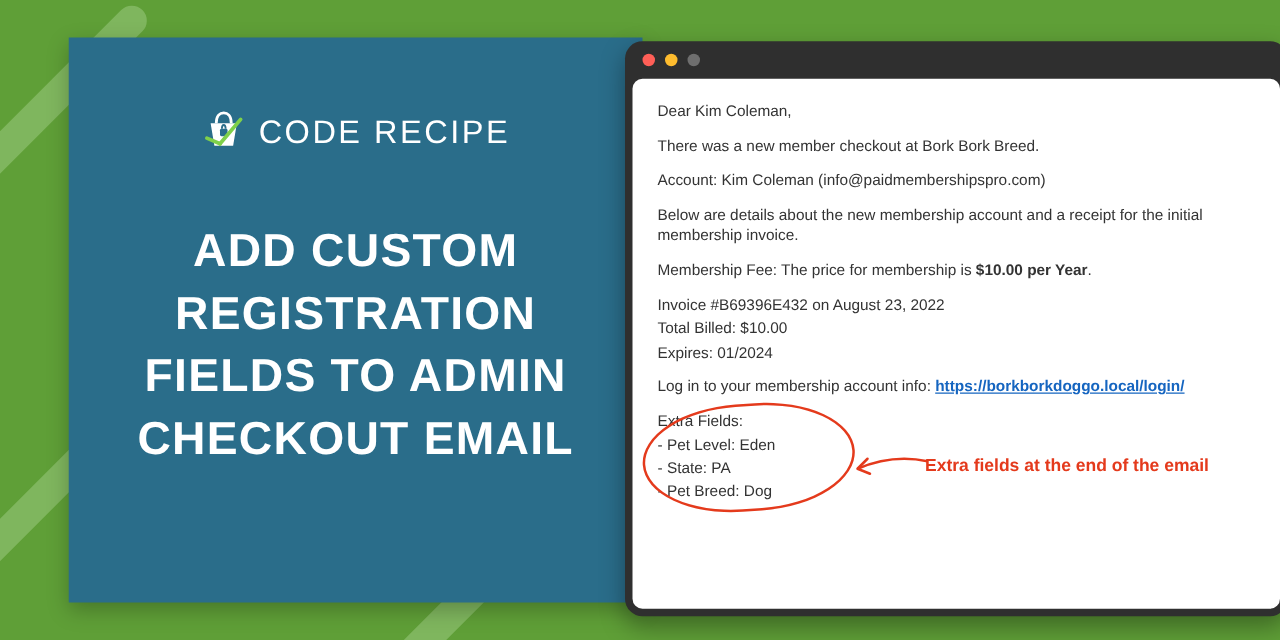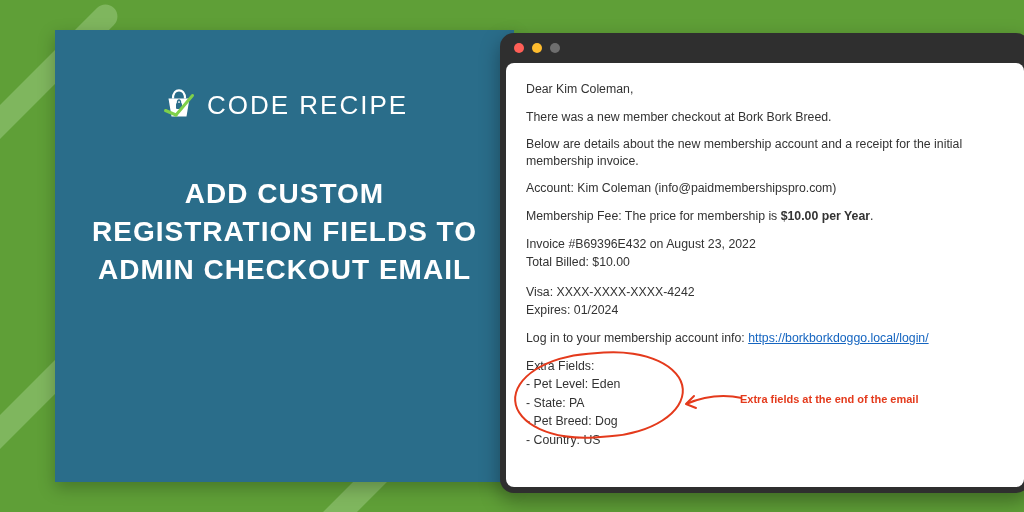--- a/index.html
+++ b/index.html
@@ -43,21 +43,21 @@
   .logo-row svg { width: 36px; height: 36px; }
   .brand {
     color: #fff;
     font-size: 26px;
     letter-spacing: 2px;
     font-weight: 500;
   }
   .headline {
     color: #fff;
     text-align: center;
-    font-size: 28px;
+    font-size: 37px;
     font-weight: 800;
     letter-spacing: 1px;
     line-height: 1.35;
   }
 
   .browser {
     position: absolute;
     left: 500px;
     top: 33px;
     width: 530px;
@@ -84,42 +84,42 @@
     border-radius: 8px;
     height: calc(100% - 36px);
     padding: 18px 16px 18px 20px;
     font-size: 12.3px;
     color: #333;
     line-height: 1.35;
     position: relative;
   }
   .page p { margin-bottom: 11px; }
   .tight p { margin-bottom: 2px; }
-  .page a { color: #1565c0; text-decoration: underline; }
+  .page a { color: #1565c0; text-decoration: underline; font-weight: bold; }
   .extra-block { position: relative; margin-top: 10px; }
   .extra-block p { margin-bottom: 2px; }
 
   .callout-ring {
     position: absolute;
     left: -12px;
     top: -6px;
     width: 170px;
     height: 86px;
     border: 2px solid #e43a1c;
     border-radius: 50% / 55%;
     transform: rotate(-4deg);
     pointer-events: none;
   }
   .callout-label {
     position: absolute;
     left: 214px;
     top: 34px;
     color: #e43a1c;
     font-weight: 700;
-    font-size: 11px;
+    font-size: 14px;
     white-space: nowrap;
   }
   .arrow {
     position: absolute;
     left: 150px;
     top: 26px;
     width: 70px;
     height: 30px;
     pointer-events: none;
   }
@@ -151,43 +151,41 @@
 
 <div class="browser">
   <div class="titlebar">
     <span class="dot r"></span>
     <span class="dot y"></span>
     <span class="dot g"></span>
   </div>
   <div class="page">
     <p>Dear Kim Coleman,</p>
     <p>There was a new member checkout at Bork Bork Breed.</p>
+    <p>Account: Kim Coleman (info@paidmembershipspro.com)</p>
     <p>Below are details about the new membership account and a receipt for the initial membership invoice.</p>
-    <p>Account: Kim Coleman (info@paidmembershipspro.com)</p>
     <p>
       <span>Membership Fee: The price for membership is </span><b>$10.00 per Year</b><span>.</span>
     </p>
     <div class="tight">
       <p>Invoice #B69396E432 on August 23, 2022</p>
-      <p style="margin-bottom:13px;">Total Billed: $10.00</p>
+      <p style="margin-bottom:3px;">Total Billed: $10.00</p>
     </div>
     <div class="tight">
-      <p>Visa: XXXX-XXXX-XXXX-4242</p>
       <p style="margin-bottom:11px;">Expires: 01/2024</p>
     </div>
     <p>
       <span>Log in to your membership account info: </span><a href="#">https://borkborkdoggo.local/login/</a>
     </p>
 
     <div class="extra-block">
       <p>Extra Fields:</p>
       <p>- Pet Level: Eden</p>
       <p>- State: PA</p>
       <p>- Pet Breed: Dog</p>
-      <p>- Country: US</p>
 
       <div class="callout-ring"></div>
       <svg class="arrow" viewBox="0 0 70 30">
         <path d="M66 14 Q38 8 10 20" fill="none" stroke="#e43a1c" stroke-width="2"></path>
         <path d="M10 20 L18 12 M10 20 L20 24" fill="none" stroke="#e43a1c" stroke-width="2" stroke-linecap="round"></path>
       </svg>
       <div class="callout-label">Extra fields at the end of the email</div>
     </div>
   </div>
 </div>

